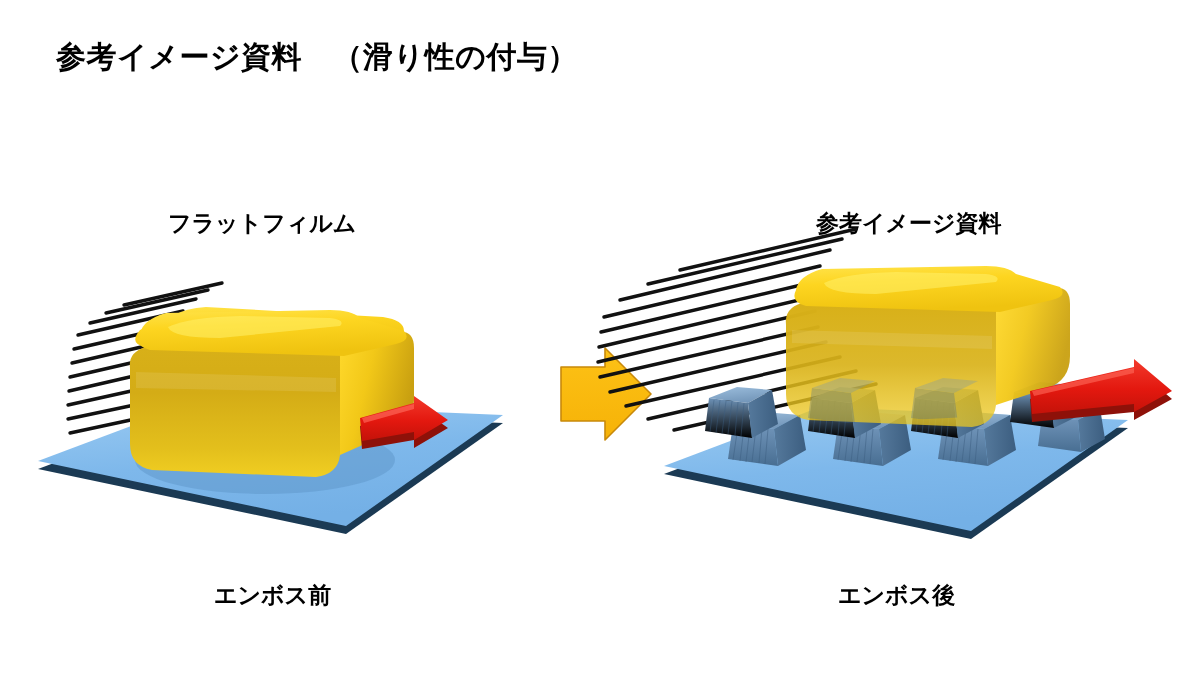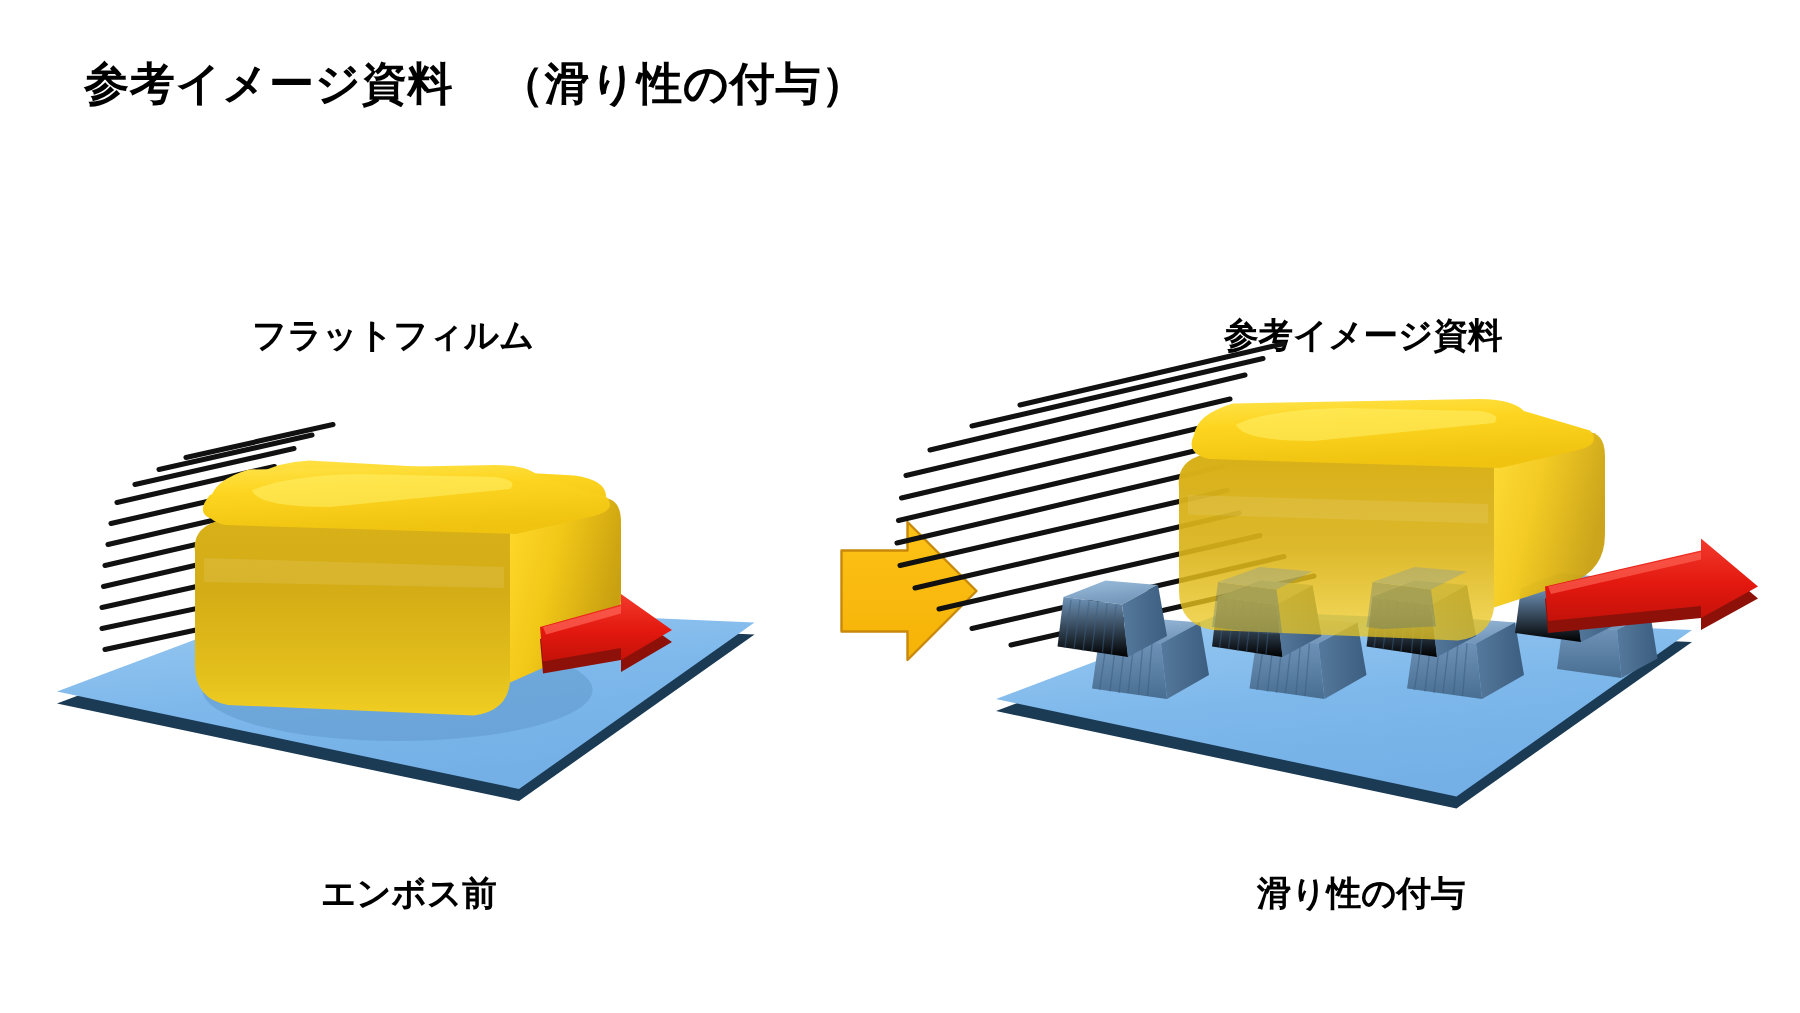--- a/index.html
+++ b/index.html
@@ -65,21 +65,21 @@
 <div id="stage">
 
   <div class="title">参考イメージ資料　（滑り性の付与）</div>
 
   <div class="cap cap-top-left">フラットフィルム</div>
 
   <div class="cap cap-top-right">参考イメージ資料</div>
 
   <div class="cap cap-bot-left">エンボス前</div>
 
-  <div class="cap cap-bot-right">滑り性の付与</div>
+  <div class="cap cap-bot-right">エンボス後</div>
 
   <svg class="scene" viewBox="0 0 1200 675" width="1200" height="675">
     <defs>
 
       <linearGradient id="plateTop" x1="0" y1="0" x2="0.35" y2="1">
         <stop offset="0%" stop-color="#9BCBF2"></stop>
         <stop offset="55%" stop-color="#7EB8EB"></stop>
         <stop offset="100%" stop-color="#74B0E6"></stop>
       </linearGradient>
 

